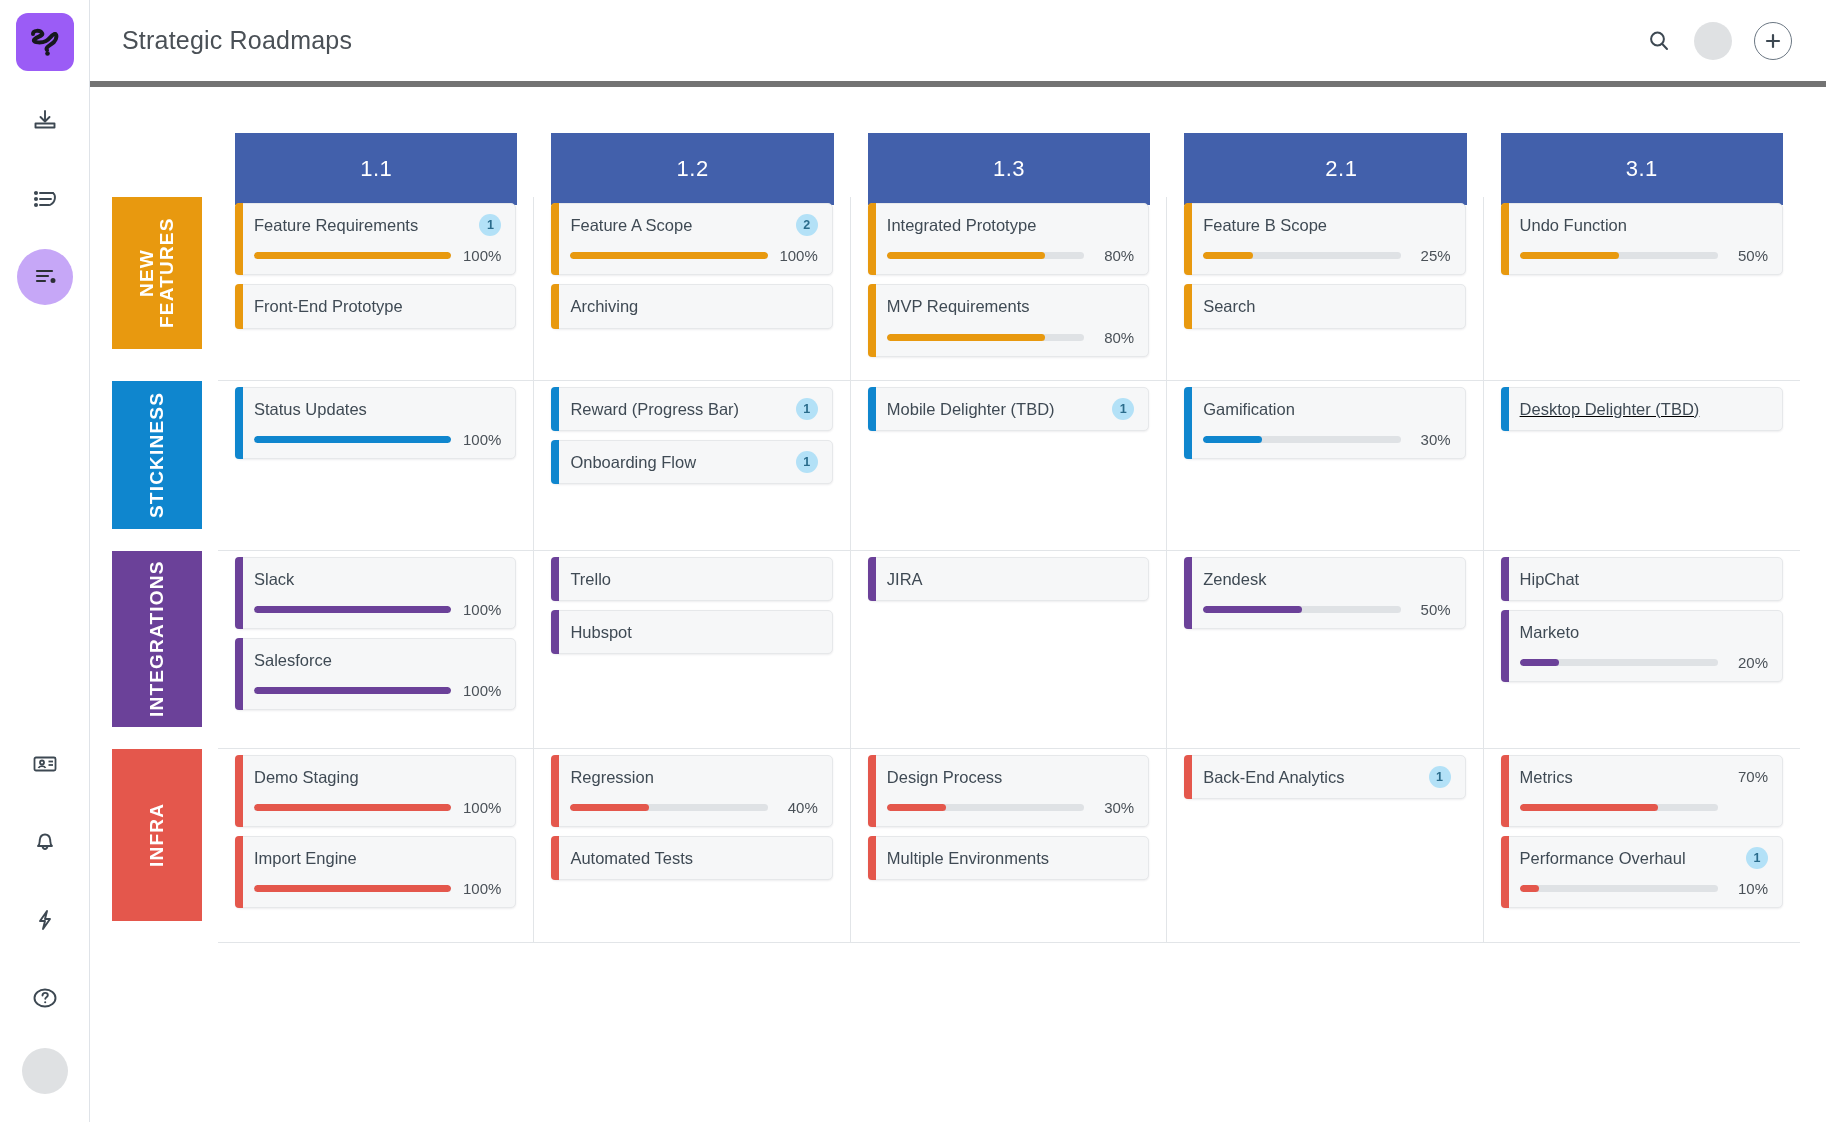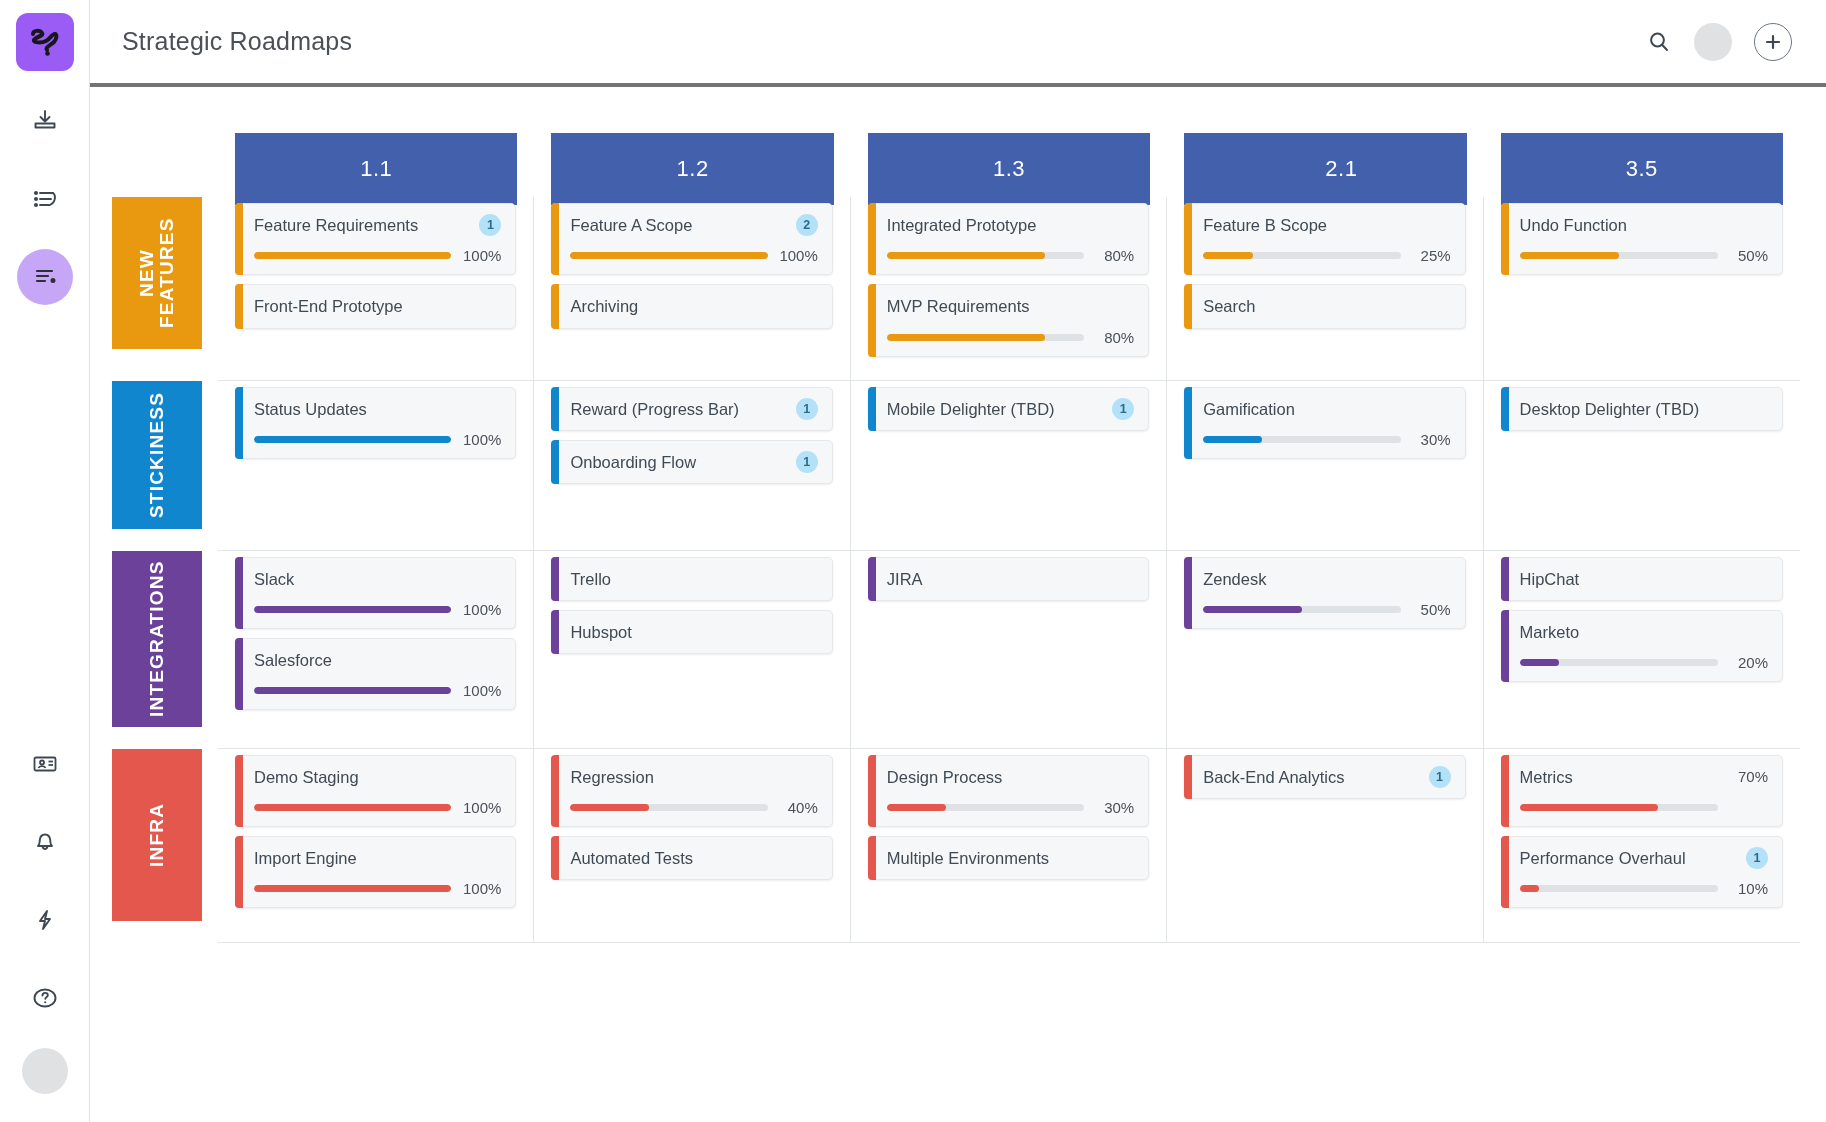--- a/index.html
+++ b/index.html
@@ -33,21 +33,21 @@
   .rail-spacer { flex: 1 1 auto; }
   .rail-avatar {
     width: 46px; height: 46px; border-radius: 50%;
     background: #dfe1e3; margin-bottom: 28px; margin-top: 22px;
   }
 
   
   .main { flex: 1 1 auto; display: flex; flex-direction: column; min-width: 0; }
   .header {
     height: 87px; flex: 0 0 87px;
-    border-bottom: 4px solid #737373;
+    border-bottom: 6px solid #737373;
     display: flex; align-items: center;
     padding: 0 34px 0 32px;
     background:#fff;
   }
   .page-title { font-size: 25px; color: #4a5056; font-weight: 400; letter-spacing: .2px; }
   .header-right { margin-left: auto; display: flex; align-items: center; gap: 22px; }
   .hdr-btn { display: flex; align-items: center; justify-content: center; color:#3d4852; }
   .hdr-avatar { width: 38px; height: 38px; border-radius: 50%; background: #dfe1e3; }
   .hdr-plus {
     width: 38px; height: 38px; border-radius: 50%;
@@ -238,21 +238,21 @@
           <div class="vhead-cell">
             <div class="vhead" style="background: rgb(66, 96, 171);">1.2</div>
           </div>
           <div class="vhead-cell">
             <div class="vhead" style="background: rgb(66, 96, 171);">1.3</div>
           </div>
           <div class="vhead-cell">
             <div class="vhead" style="background: rgb(66, 96, 171); padding-left: 32px;">2.1</div>
           </div>
           <div class="vhead-cell">
-            <div class="vhead" style="background: rgb(66, 96, 171);">3.5</div>
+            <div class="vhead" style="background: rgb(66, 96, 171);">3.1</div>
           </div>
           <div class="lane-label-cell">
             <div class="lane-label" style="background: rgb(232, 153, 15); height: 152px;">NEW FEATURES</div>
           </div>
           <div class="lane-cell" style="min-height: 174px;">
             <div class="card">
               <span class="accent" style="background: rgb(232, 153, 15);"></span>
               <div class="card-row">
                 <span class="card-title">Feature Requirements</span>
                 <span class="badge">1</span>
@@ -401,21 +401,21 @@
                 <span class="card-title">Gamification</span>
               </div>
               <div class="bar-row">
                 <div class="bar-track">
                   <div class="bar-fill" style="width: 30%; background: rgb(15, 134, 206);"></div>
                 </div>
                 <span class="pct">30%</span>
               </div>
             </div>
           </div>
-          <div class="lane-cell last-col" style="min-height: 170px;">
+          <div class="lane-cell last-col" style="min-height: 170px; text-decoration: underline;">
             <div class="card">
               <span class="accent" style="background: rgb(15, 134, 206);"></span>
               <div class="card-row">
                 <span class="card-title">Desktop Delighter (TBD)</span>
               </div>
             </div>
           </div>
           <div class="lane-label-cell">
             <div class="lane-label" style="background: rgb(107, 65, 153); height: 176px;">INTEGRATIONS</div>
           </div>

